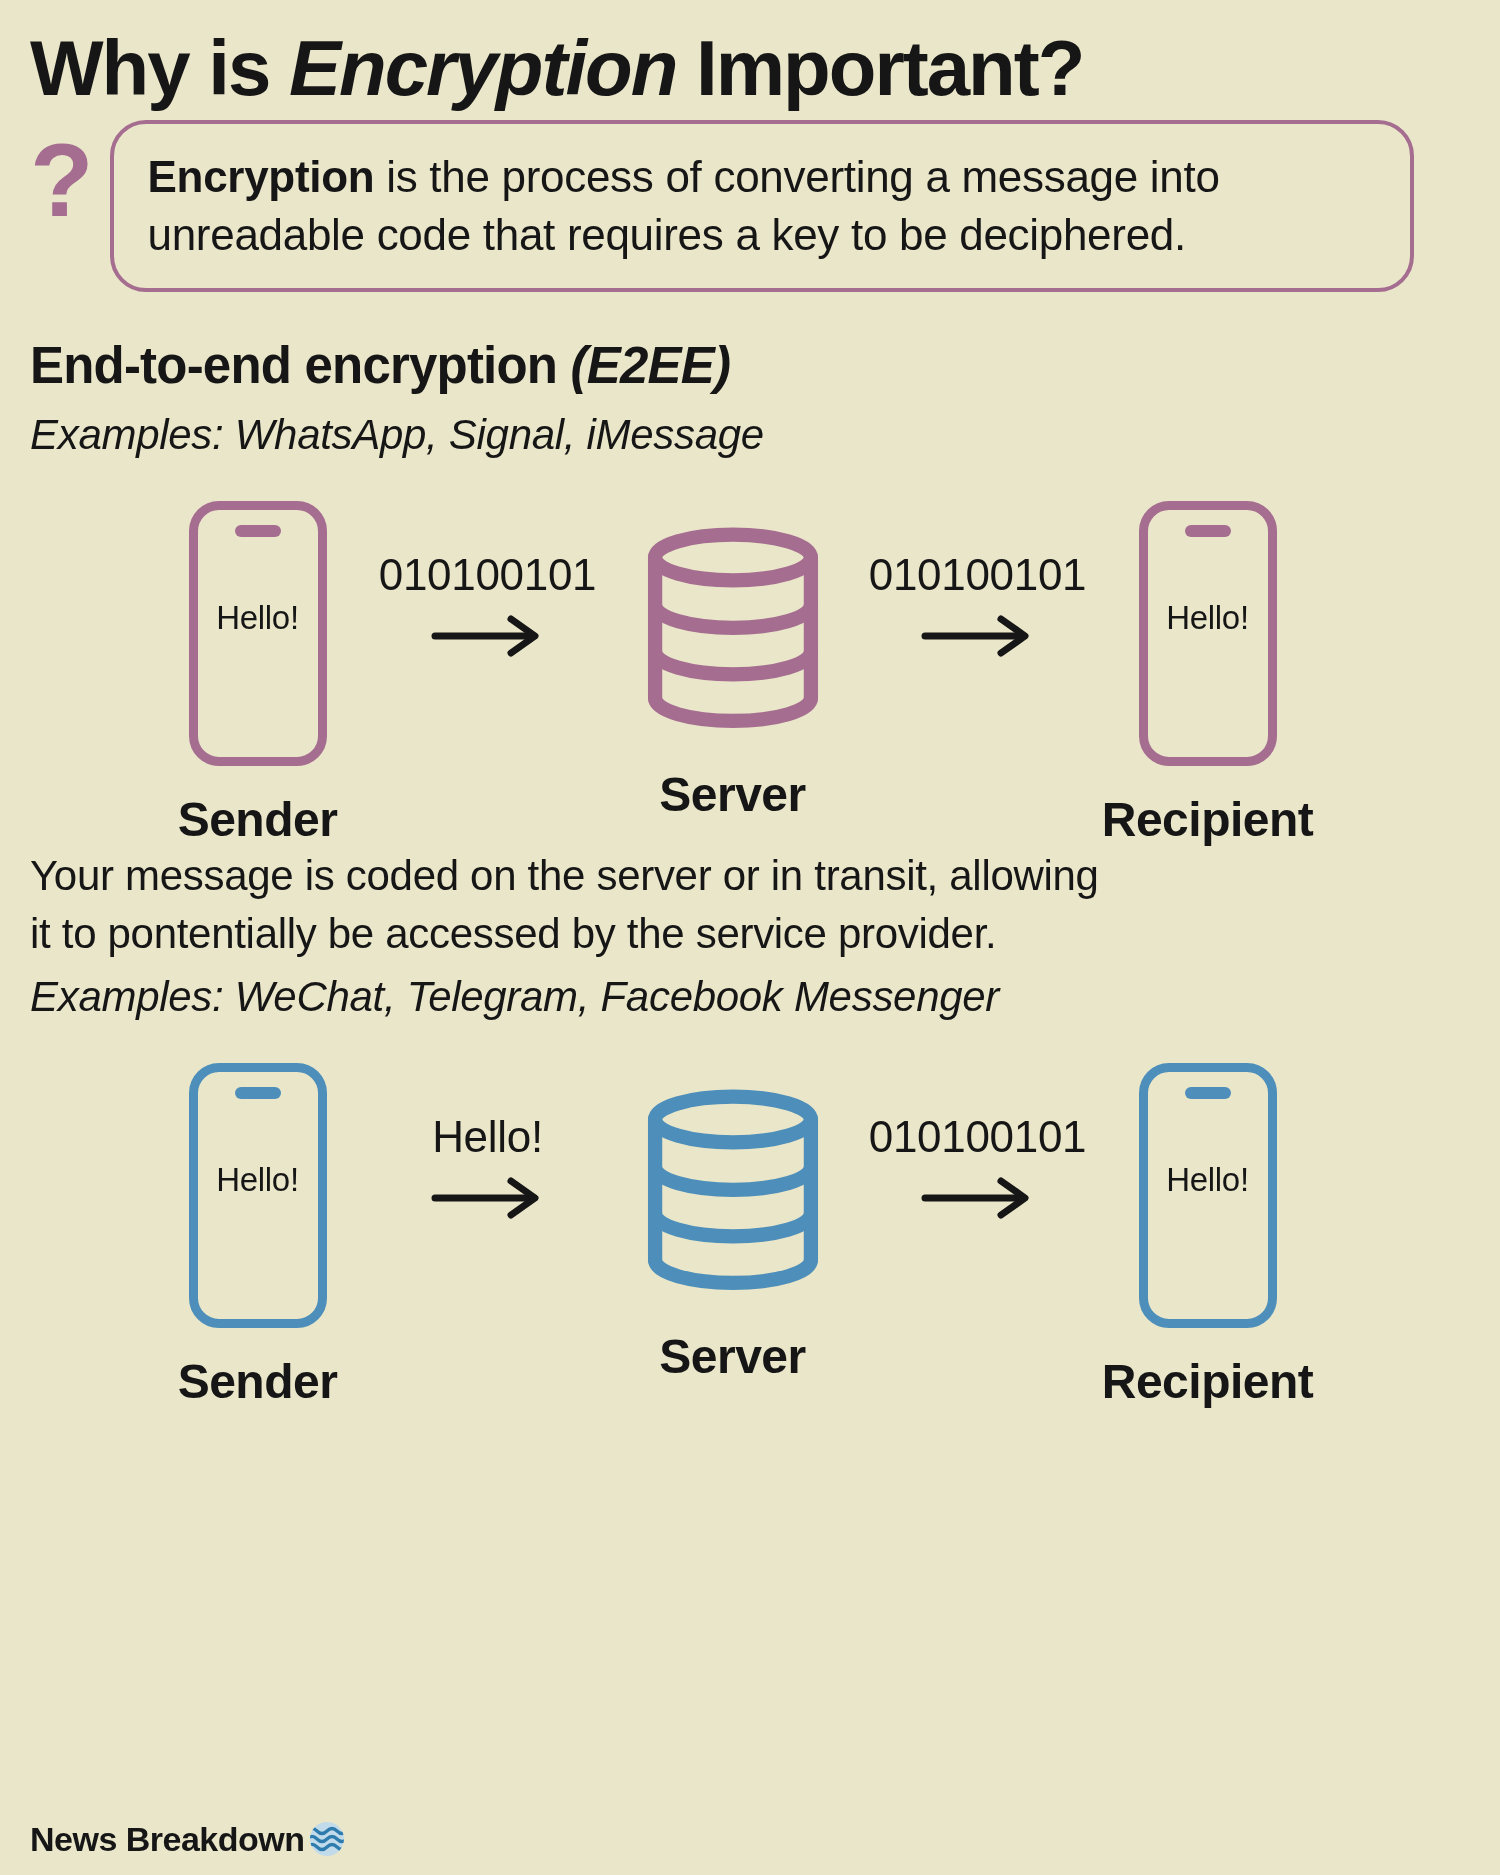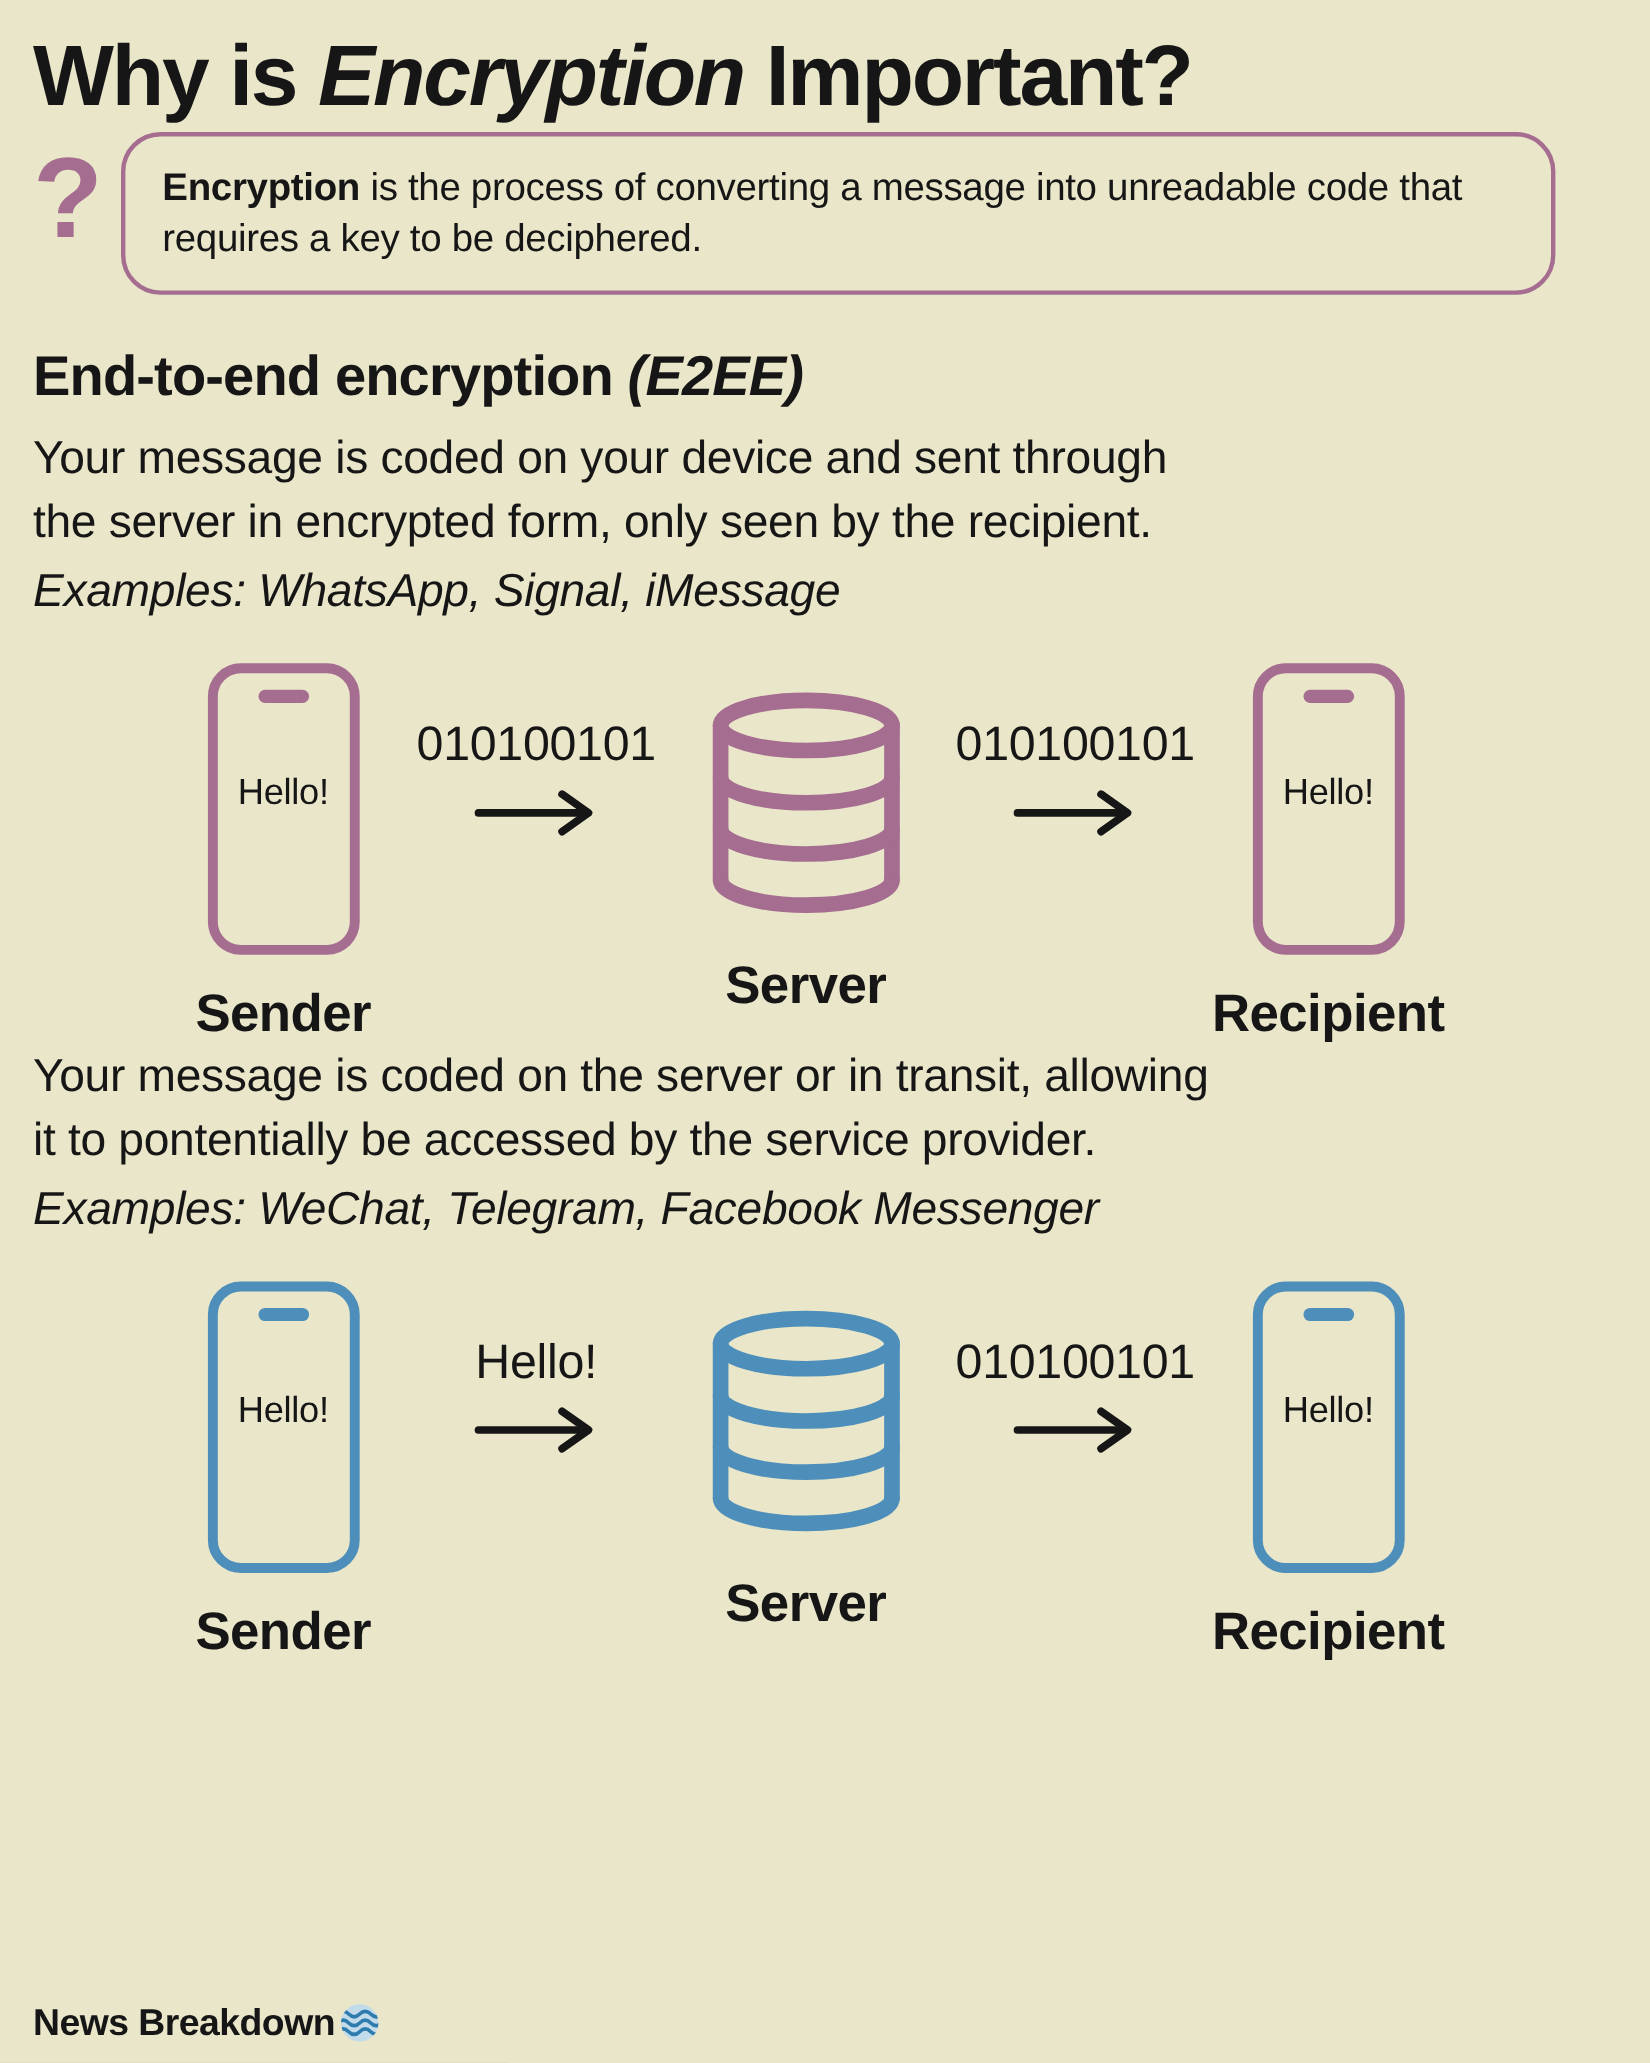--- a/index.html
+++ b/index.html
@@ -9,21 +9,21 @@
   .canvas { position:relative; width:1500px; height:1875px; background:var(--bg); color:var(--ink);
             padding:26px 30px 0; overflow:hidden; }
 
   .title { font-size:78px; font-weight:700; letter-spacing:-2px; margin:2px 0 10px; line-height:1.05; }
   .title em, .section-heading em { font-style:italic; }
   .subtitle { font-size:46px; margin:0 0 36px; letter-spacing:-0.5px; }
 
   .def-row { display:flex; align-items:flex-start; gap:16px; margin:0 56px 44px 0; }
   .qmark { font-size:104px; font-weight:700; color:var(--purple); line-height:0.85; margin-top:16px; flex:0 0 auto; }
   .def-box { flex:1; border:4px solid var(--purple); border-radius:36px; padding:24px 34px; }
-  .def-box p { margin:0; font-size:35px; line-height:1.32; letter-spacing:-0.3px; }
+  .def-box p { margin:0; font-size:44px; line-height:1.32; letter-spacing:-0.3px; }
 
   .section-heading { font-size:51px; font-weight:700; margin:38px 0 16px; letter-spacing:-0.8px; }
   .section .body { font-size:42px; line-height:1.38; margin:0; white-space:pre-line; letter-spacing:-0.3px; }
   .examples { font-size:42px; font-style:italic; margin:10px 0 0; letter-spacing:-0.3px; }
 
   .section.purple { --accent: var(--purple); }
   .section.blue   { --accent: var(--blue); }
 
   .diagram { display:flex; justify-content:space-between; align-items:flex-start; margin:42px 170px 0 135px; }
   .node { display:flex; flex-direction:column; align-items:center; }
@@ -55,22 +55,20 @@
 
   <div class="def-row">
     <div class="qmark">?</div>
     <div class="def-box">
       <p><b>Encryption</b><span> is the process of converting a message into unreadable code that requires a key to be deciphered.</span></p>
     </div>
   </div>
 
   <section class="section purple">
     <h2 class="section-heading"><span>End-to-end encryption </span><em>(E2EE)</em></h2>
-    <p class="body">Your message is coded on your device and sent through
-the server in encrypted form, only seen by the recipient.</p>
     <p class="examples">Examples: WhatsApp, Signal, iMessage</p>
 
     <div class="diagram">
       <div class="node node-phone">
         <div class="phone">
           <div class="notch"></div>
           <div class="phone-msg">Hello!</div>
         </div>
         <div class="node-label">Sender</div>
       </div>

